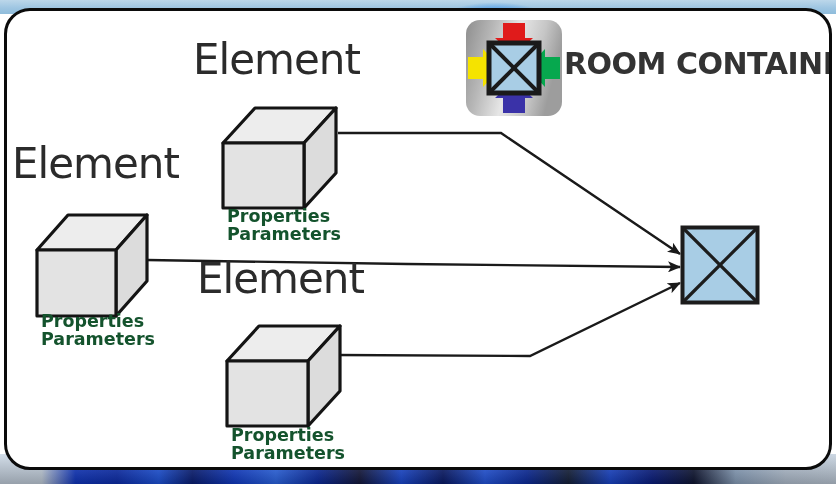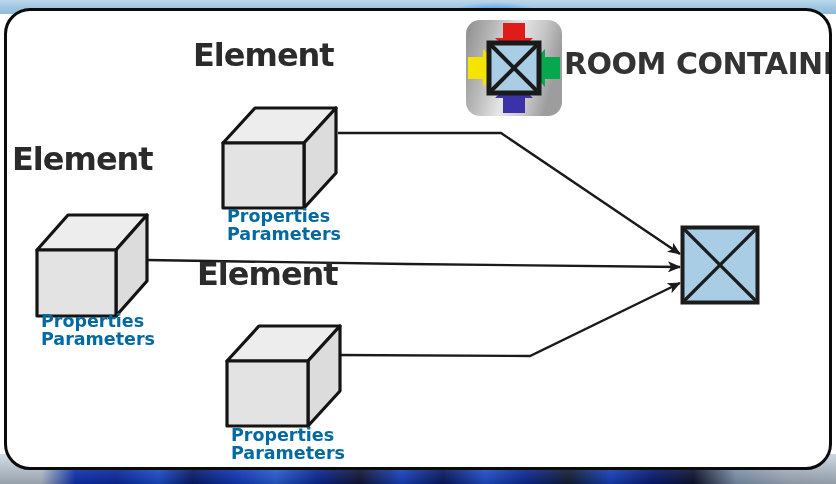--- a/index.html
+++ b/index.html
@@ -54,32 +54,32 @@
     z-index:1;
     overflow:hidden;
   }
   .canvas{position:absolute;inset:0;}
   svg.wires{position:absolute;left:0;top:0;width:828px;height:462px;overflow:visible;}
 
   
   .lbl{position:absolute;white-space:pre;}
   .title-el{
     font-family:"DejaVu Sans", sans-serif;
-    font-weight:bold;
-    font-size:32px;
+    font-weight:normal;
+    font-size:42px;
     letter-spacing:-1px;
     color:#2b2b2b;
     line-height:1;
     text-align:center;
   }
   .sub{
     font-family:"DejaVu Sans", sans-serif;
     font-weight:bold;
     font-size:17.5px;
-    color:#0369a1;
+    color:#14532d;
     line-height:1.12;
     text-align:right;
   }
   .room-title{
     font-family:"DejaVu Sans", sans-serif;
     font-weight:bold;
     font-size:25px;
     letter-spacing:-0.5px;
     color:#1c1c1c;
     line-height:1;

